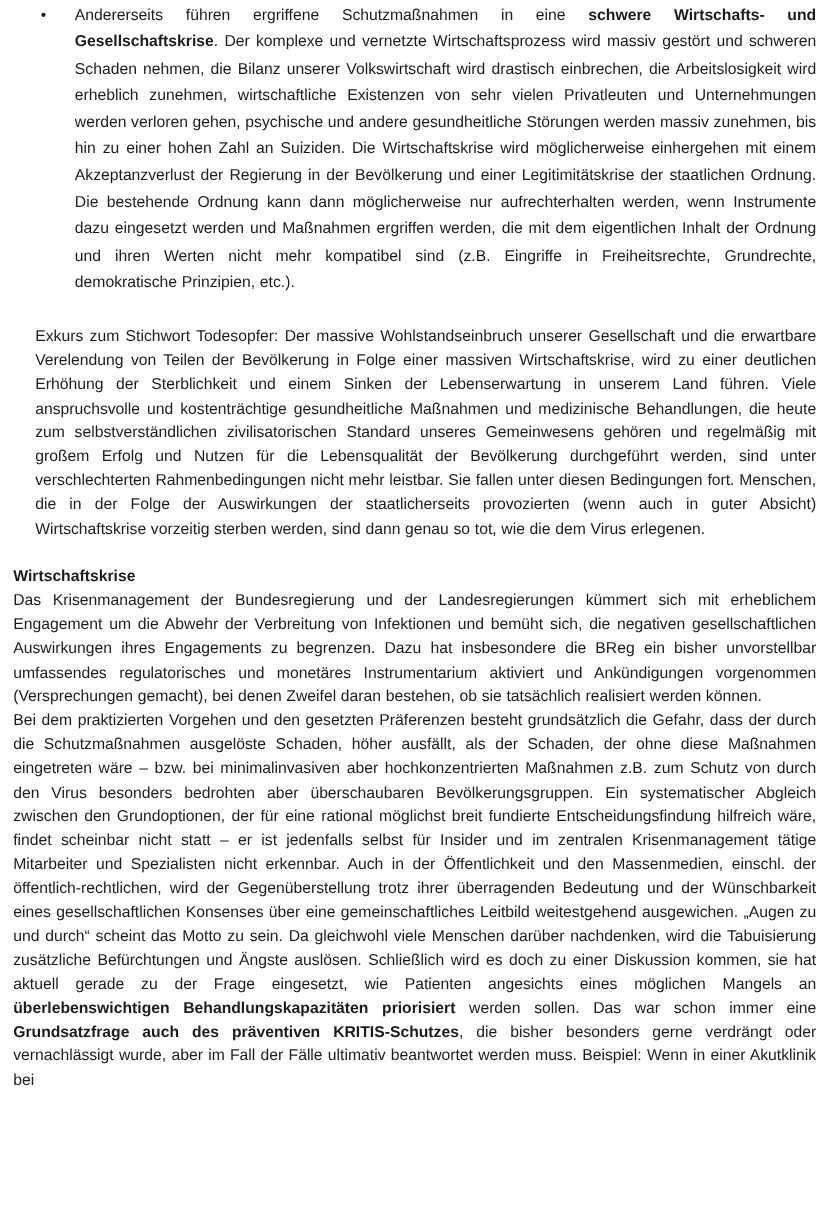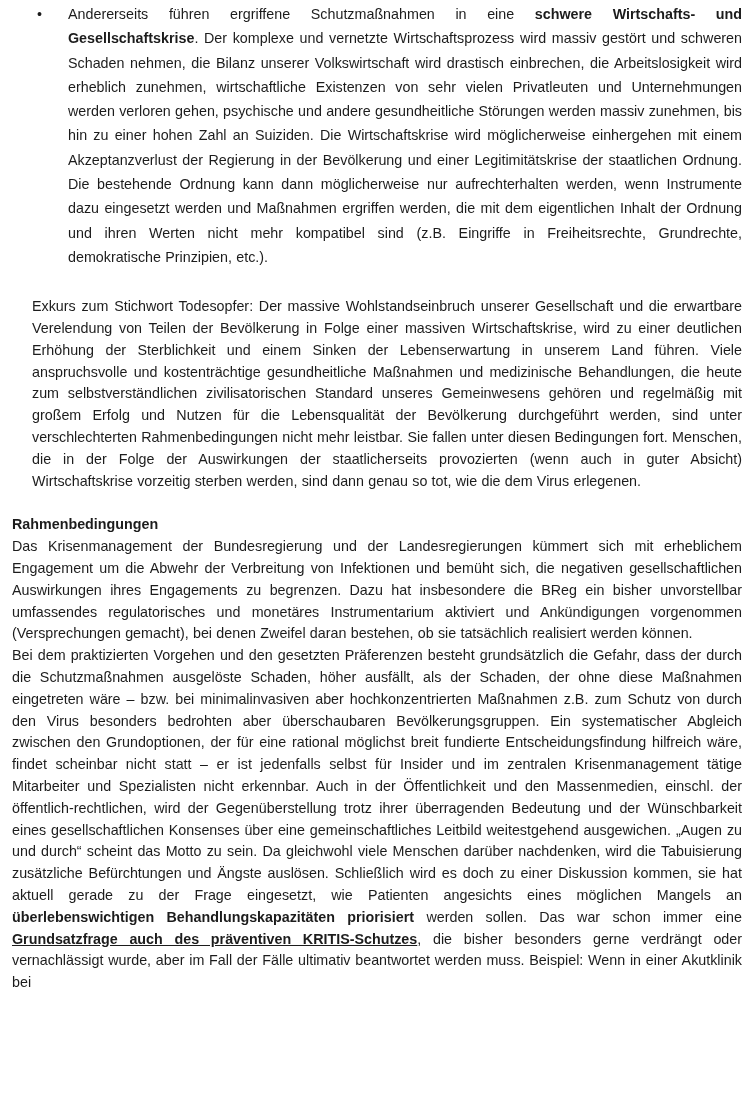--- a/index.html
+++ b/index.html
@@ -41,33 +41,33 @@
     line-height: 24.3px;
   }
   .para-exkurs { margin-top: 27px; margin-left: 20px; }
   .heading {
     margin: 22px 0 0 0;
     font-weight: 700;
     font-size: 14.3px;
     line-height: 21.8px;
   }
   .b { font-weight: 700; }
-  .u { text-decoration: underline; }
+  .u { }
 </style>
 </head>
 <body>
 
 <div class="page">
 
   <div class="bullet-item">
     <span class="bullet-marker">•</span>
     <div class="bullet-text para"><span>Andererseits führen ergriffene Schutzmaßnahmen in eine </span><span class="b">schwere Wirtschafts- und Gesellschaftskrise</span><span>. Der komplexe und vernetzte Wirtschaftsprozess wird massiv gestört und schweren Schaden nehmen, die Bilanz unserer Volkswirtschaft wird drastisch einbrechen, die Arbeitslosigkeit wird erheblich zunehmen, wirtschaftliche Existenzen von sehr vielen Privatleuten und Unternehmungen werden verloren gehen, psychische und andere gesundheitliche Störungen werden massiv zunehmen, bis hin zu einer hohen Zahl an Suiziden. Die Wirtschaftskrise wird möglicherweise einhergehen mit einem Akzeptanzverlust der Regierung in der Bevölkerung und einer Legitimitätskrise der staatlichen Ordnung. Die bestehende Ordnung kann dann möglicherweise nur aufrechterhalten werden, wenn Instrumente dazu eingesetzt werden und Maßnahmen ergriffen werden, die mit dem eigentlichen Inhalt der Ordnung und ihren Werten nicht mehr kompatibel sind (z.B. Eingriffe in Freiheitsrechte, Grundrechte, demokratische Prinzipien, etc.).</span></div>
   </div>
 
   <p class="para para-exkurs"><span>Exkurs zum Stichwort Todesopfer: Der massive Wohlstandseinbruch unserer Gesellschaft und die erwartbare Verelendung von Teilen der Bevölkerung in Folge einer massiven Wirtschaftskrise, wird zu einer deutlichen Erhöhung der Sterblichkeit und einem Sinken der Lebenserwartung in unserem Land führen. Viele anspruchsvolle und kostenträchtige gesundheitliche Maßnahmen und medizinische Behandlungen, die heute zum selbstverständlichen zivilisatorischen Standard unseres Gemeinwesens gehören und regelmäßig mit großem Erfolg und Nutzen für die Lebensqualität der Bevölkerung durchgeführt werden, sind unter verschlechterten Rahmenbedingungen nicht mehr leistbar. Sie fallen unter diesen Bedingungen fort. Menschen, die in der Folge der Auswirkungen der staatlicherseits provozierten (wenn auch in guter Absicht) Wirtschaftskrise vorzeitig sterben werden, sind dann genau so tot, wie die dem Virus erlegenen.</span></p>
 
-  <h3 class="heading">Rahmenbedingungen</h3>
+  <h3 class="heading">Wirtschaftskrise</h3>
 
   <p class="para"><span>Das Krisenmanagement der Bundesregierung und der Landesregierungen kümmert sich mit erheblichem Engagement um die Abwehr der Verbreitung von Infektionen und bemüht sich, die negativen gesellschaftlichen Auswirkungen ihres Engagements zu begrenzen. Dazu hat insbesondere die BReg ein bisher unvorstellbar umfassendes regulatorisches und monetäres Instrumentarium aktiviert und Ankündigungen vorgenommen (Versprechungen gemacht), bei denen Zweifel daran bestehen, ob sie tatsächlich realisiert werden können.</span></p>
 
   <p class="para"><span>Bei dem praktizierten Vorgehen und den gesetzten Präferenzen besteht grundsätzlich die Gefahr, dass der durch die Schutzmaßnahmen ausgelöste Schaden, höher ausfällt, als der Schaden, der ohne diese Maßnahmen eingetreten wäre – bzw. bei minimalinvasiven aber hochkonzentrierten Maßnahmen z.B. zum Schutz von durch den Virus besonders bedrohten aber überschaubaren Bevölkerungsgruppen. Ein systematischer Abgleich zwischen den Grundoptionen, der für eine rational möglichst breit fundierte Entscheidungsfindung hilfreich wäre, findet scheinbar nicht statt – er ist jedenfalls selbst für Insider und im zentralen Krisenmanagement tätige Mitarbeiter und Spezialisten nicht erkennbar. Auch in der Öffentlichkeit und den Massenmedien, einschl. der öffentlich-rechtlichen, wird der Gegenüberstellung trotz ihrer überragenden Bedeutung und der Wünschbarkeit eines gesellschaftlichen Konsenses über eine gemeinschaftliches Leitbild weitestgehend ausgewichen. „Augen zu und durch“ scheint das Motto zu sein. Da gleichwohl viele Menschen darüber nachdenken, wird die Tabuisierung zusätzliche Befürchtungen und Ängste auslösen. Schließlich wird es doch zu einer Diskussion kommen, sie hat aktuell gerade zu der Frage eingesetzt, wie Patienten angesichts eines möglichen Mangels an </span><span class="b">überlebenswichtigen Behandlungskapazitäten priorisiert</span><span> werden sollen. Das war schon immer eine </span><span class="b u">Grundsatzfrage auch des präventiven KRITIS-Schutzes</span><span>, die bisher besonders gerne verdrängt oder vernachlässigt wurde, aber im Fall der Fälle ultimativ beantwortet werden muss. Beispiel: Wenn in einer Akutklinik bei</span></p>
 
 </div>
 
 </body></html>

